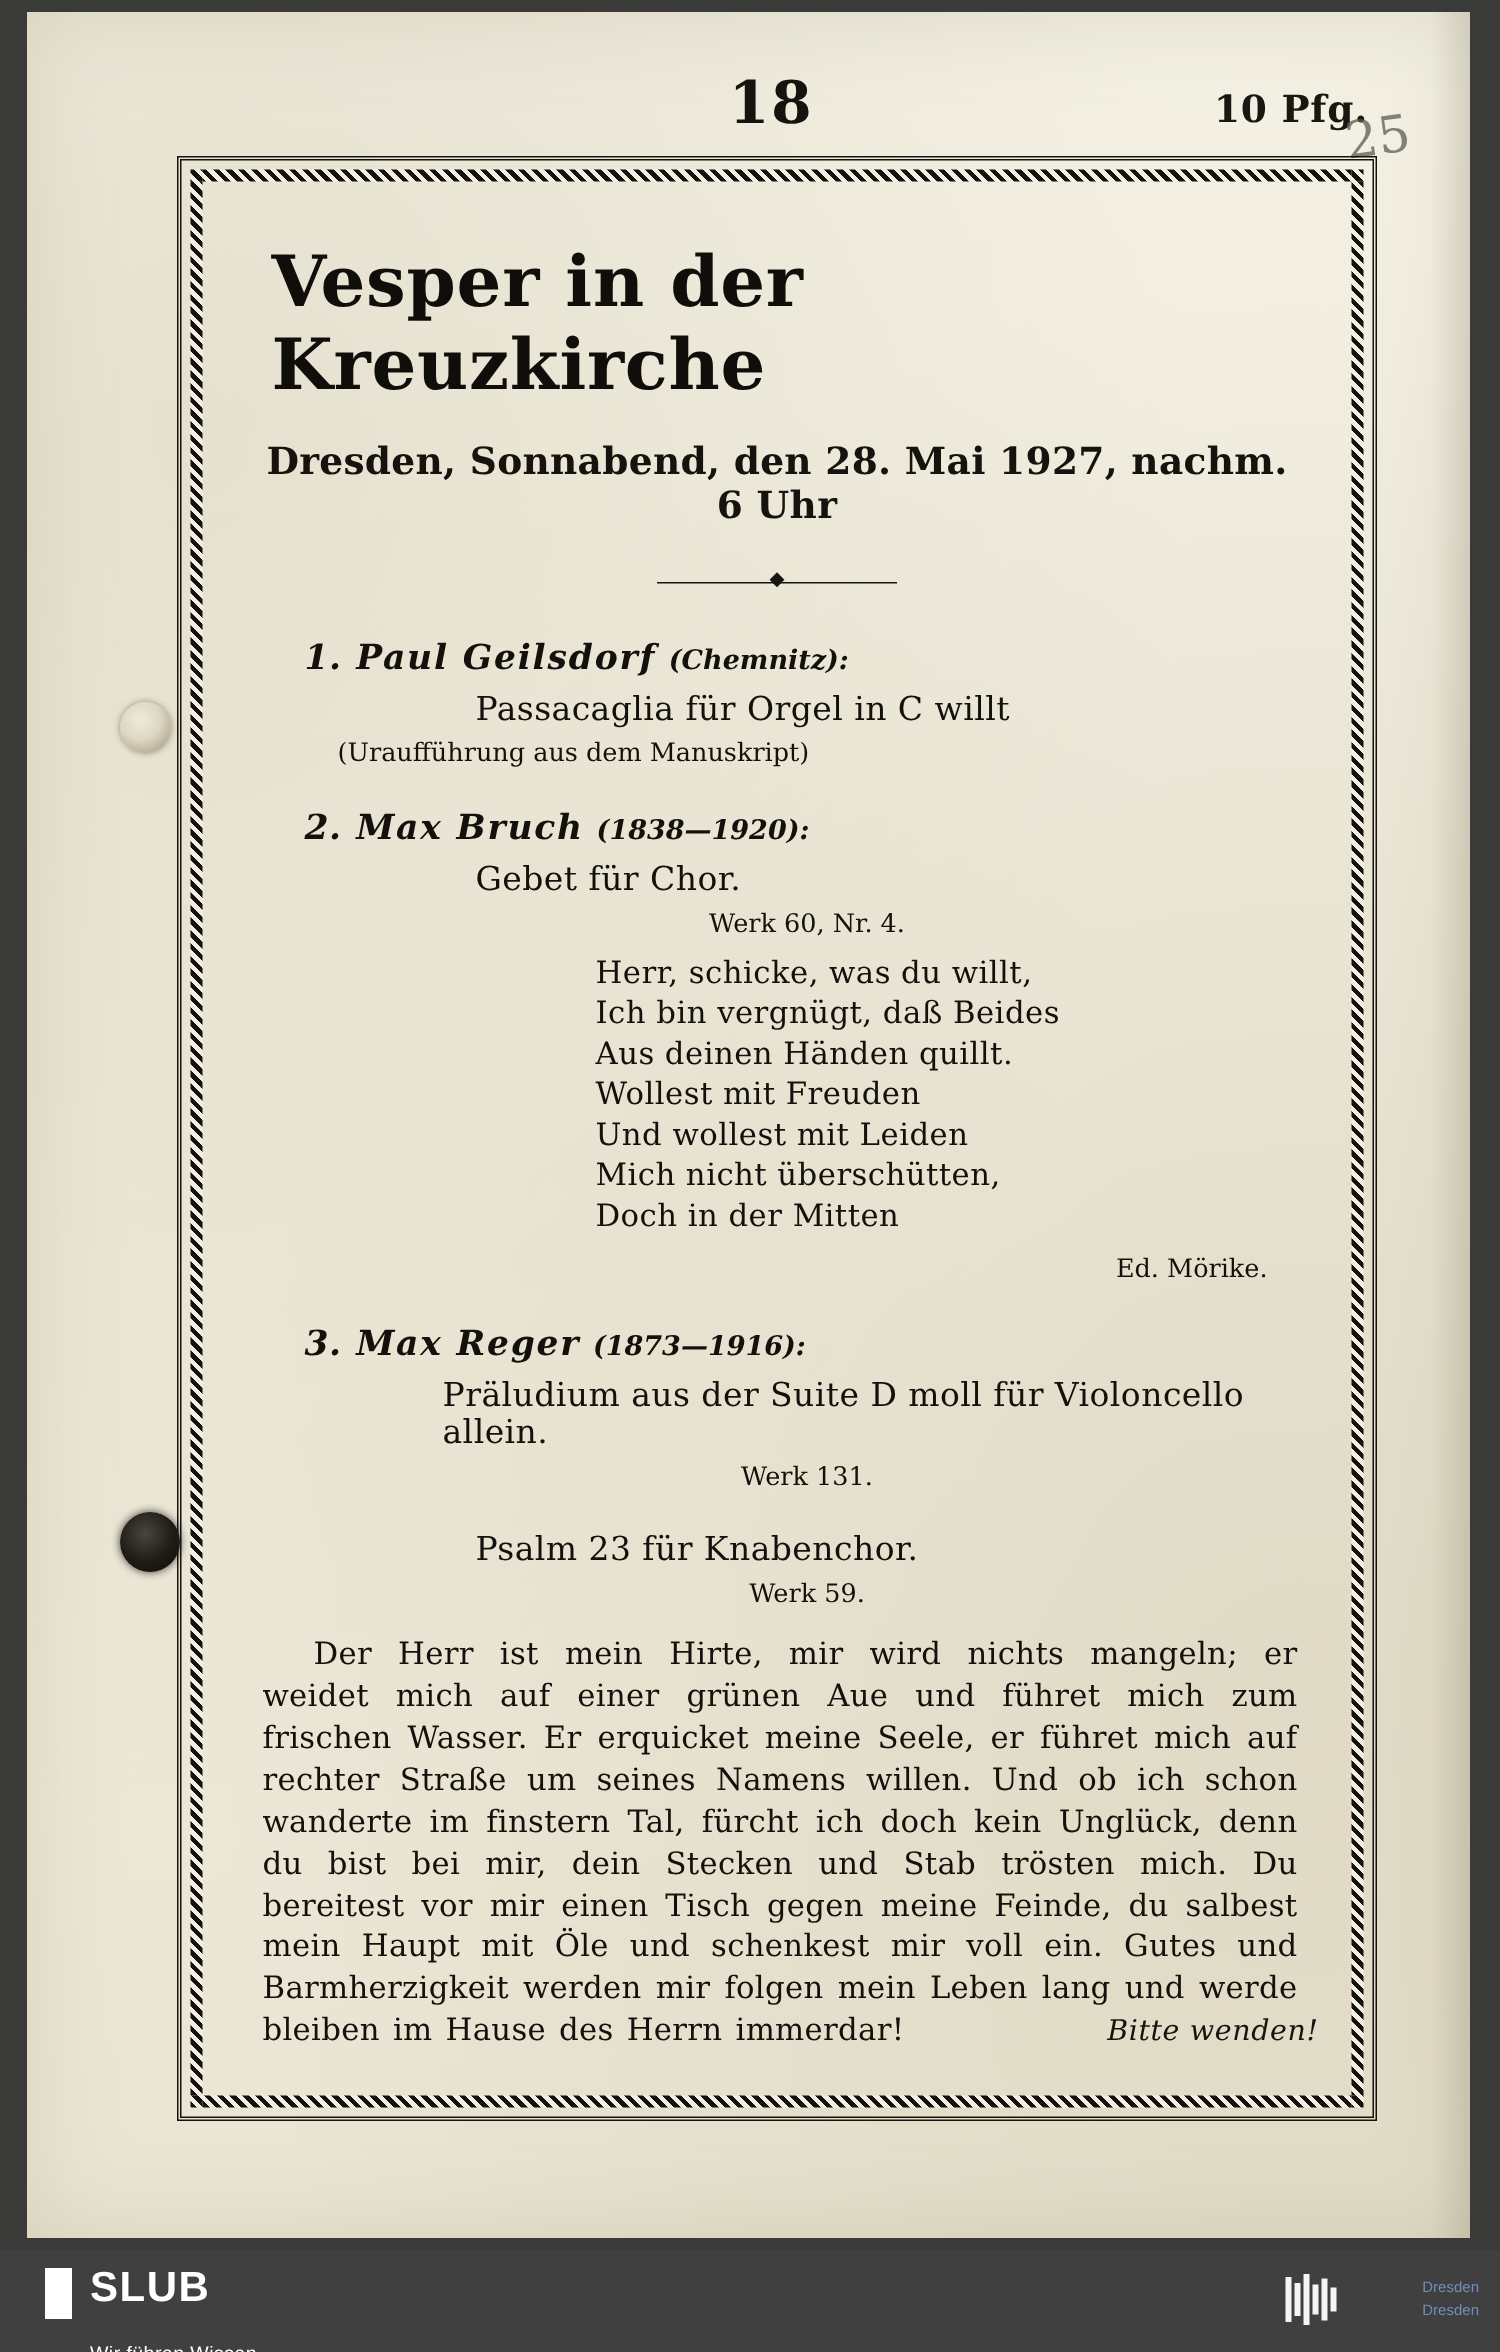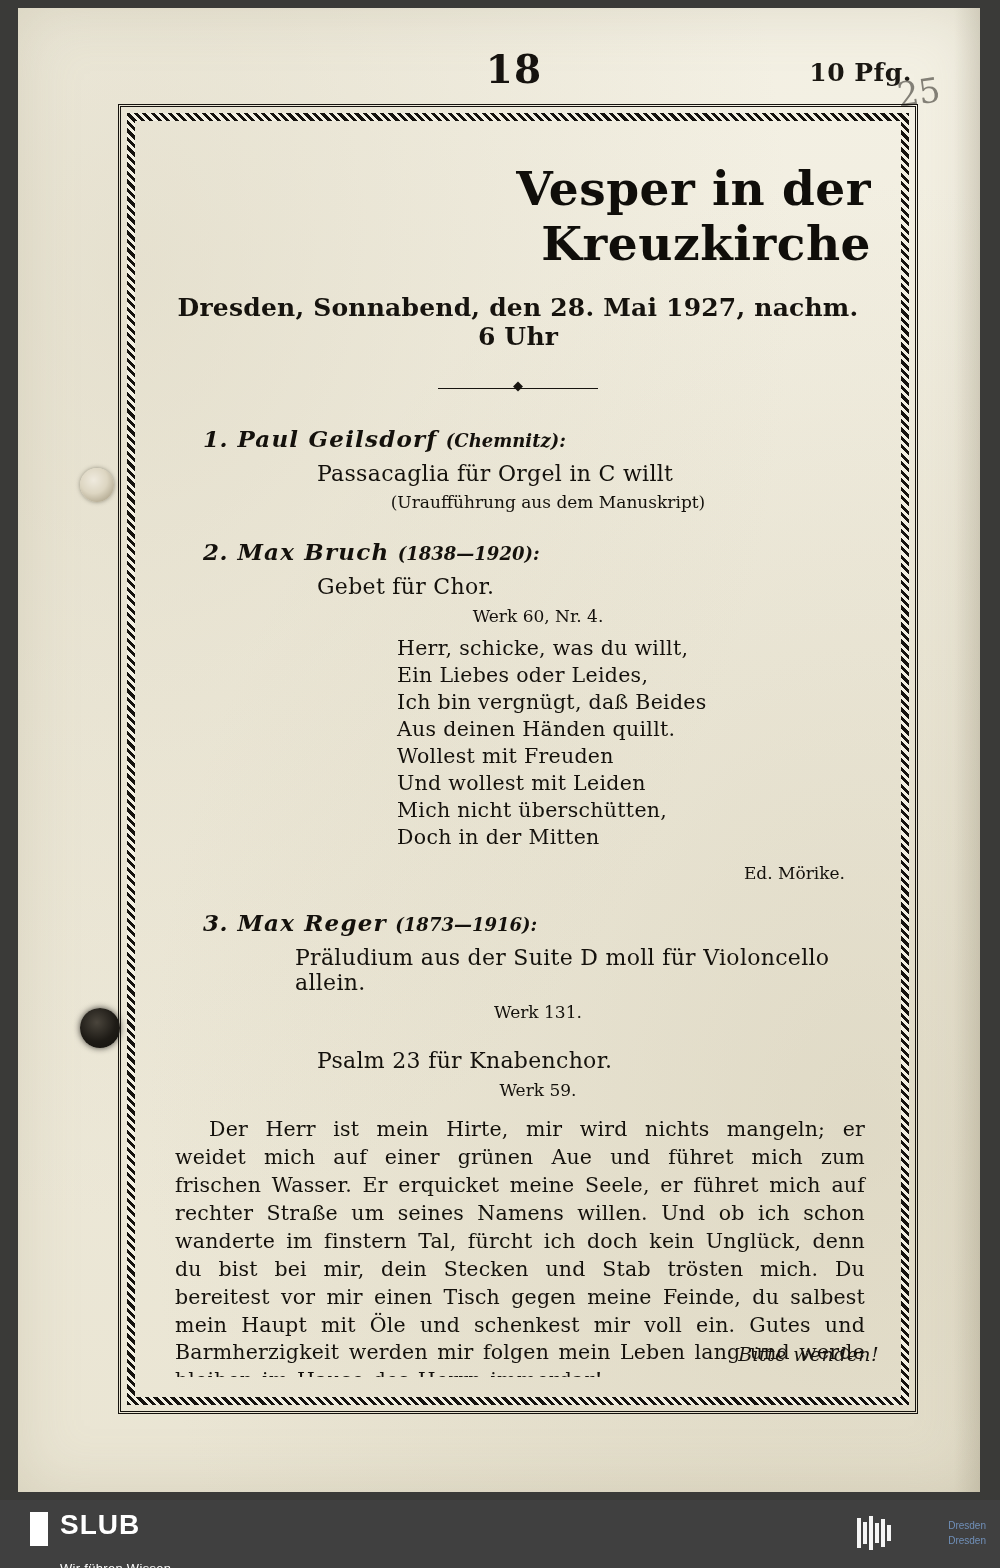--- a/index.html
+++ b/index.html
@@ -110,21 +110,21 @@
   #content {
     position: absolute;
     left: 30px; right: 30px; top: 26px; bottom: 20px;
     overflow: hidden;
   }
 
   
   .fraktur { font-family: "DejaVu Serif", serif; }
 
   .title {
-    text-align: right;
+    text-align: left;
     font-size: 47px;
     font-weight: bold;
     color: #100e0a;
     letter-spacing: 0.5px;
     margin-top: 14px;
     font-family: "DejaVu Serif", serif;
     margin-left: 16px;
   }
   .subtitle {
     text-align: center;
@@ -179,21 +179,21 @@
   .work {
     font-size: 22px;
     color: #14110c;
     padding-left: 152px;
     margin-top: 9px;
     letter-spacing: 0.3px;
   }
   .work-note {
     font-size: 17px;
     color: #14110c;
-    text-align: center;
+    text-align: left;
     margin-top: 6px;
     padding-left: 60px;
   }
   .opus {
     font-size: 17px;
     color: #14110c;
     text-align: center;
     margin-top: 7px;
     padding-left: 40px;
   }
@@ -344,21 +344,20 @@
           <div class="item">
             <div class="item-head fraktur">
               <span class="num">2.</span>
               <span class="composer">Max Bruch</span>
               <span class="dates">(1838—1920):</span>
             </div>
             <div class="work fraktur">Gebet für Chor.</div>
             <div class="opus fraktur">Werk 60, Nr. 4.</div>
             <div class="poem fraktur">
               <div>Herr, schicke, was du willt,</div>
-              <div>Ein Liebes oder Leides,</div>
               <div>Ich bin vergnügt, daß Beides</div>
               <div>Aus deinen Händen quillt.</div>
               <div>Wollest mit Freuden</div>
               <div>Und wollest mit Leiden</div>
               <div>Mich nicht überschütten,</div>
               <div>Doch in der Mitten</div>
             </div>
             <div class="poem-attrib fraktur">Ed. Mörike.</div>
           </div>
 

